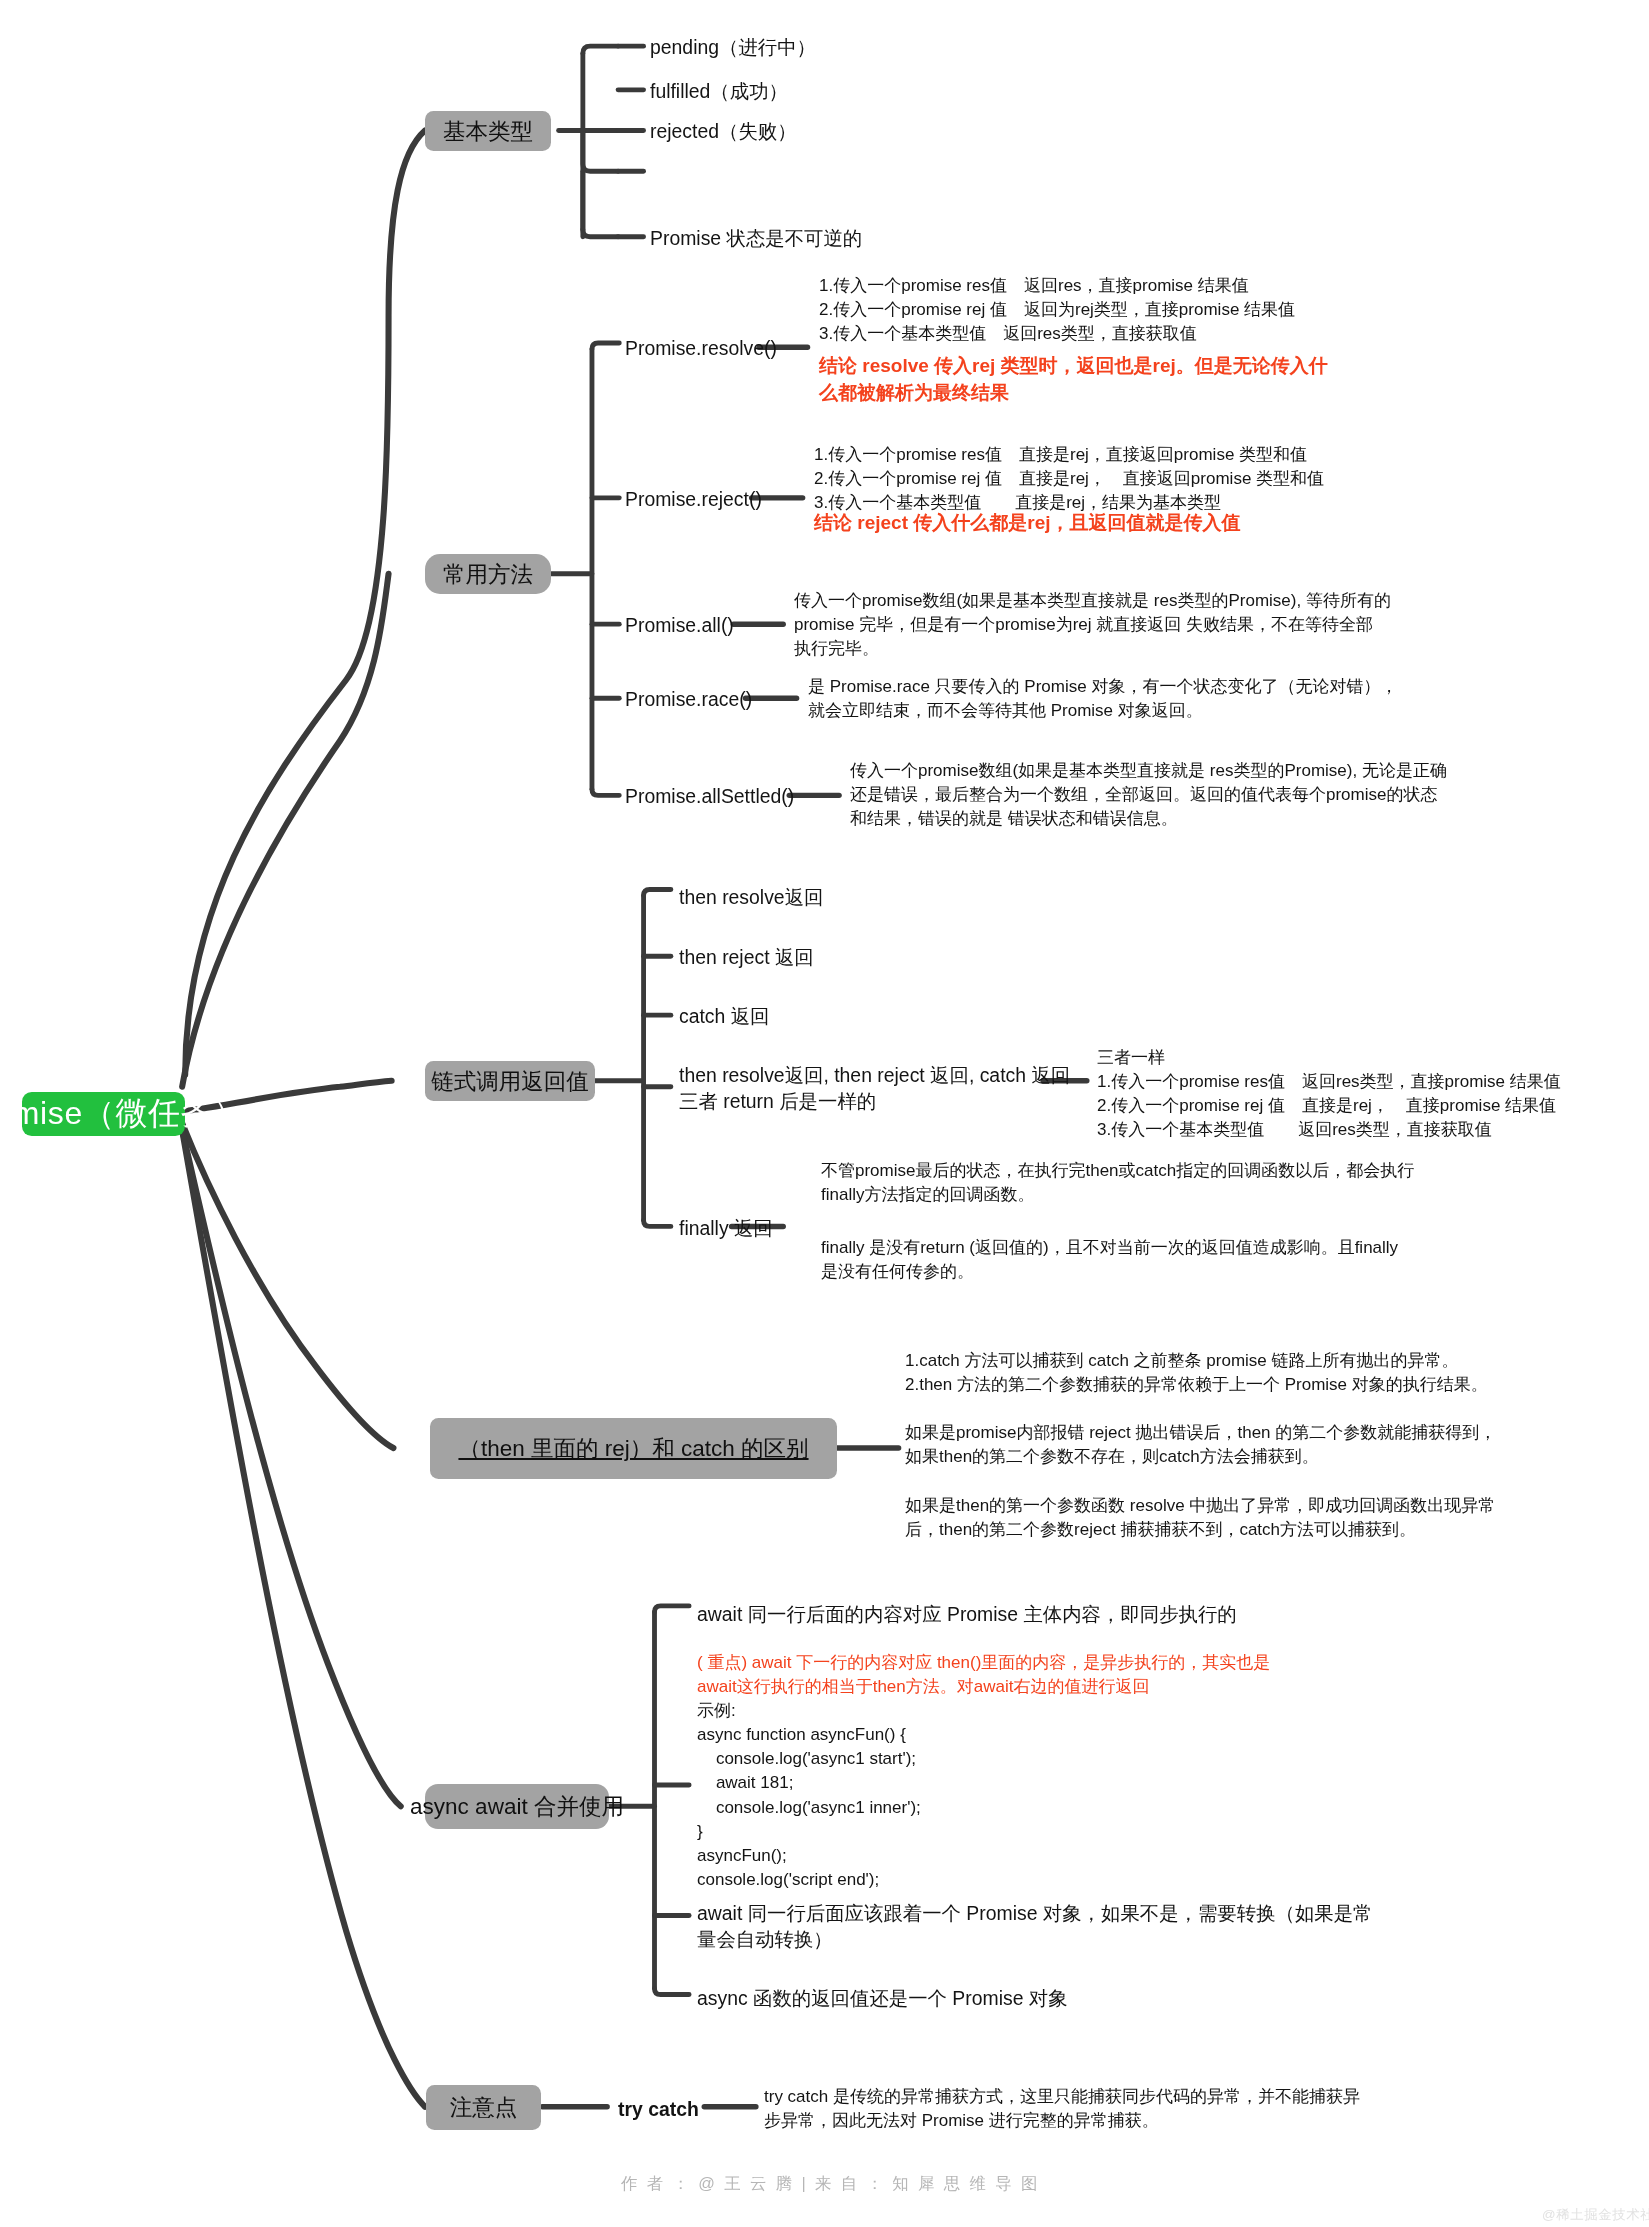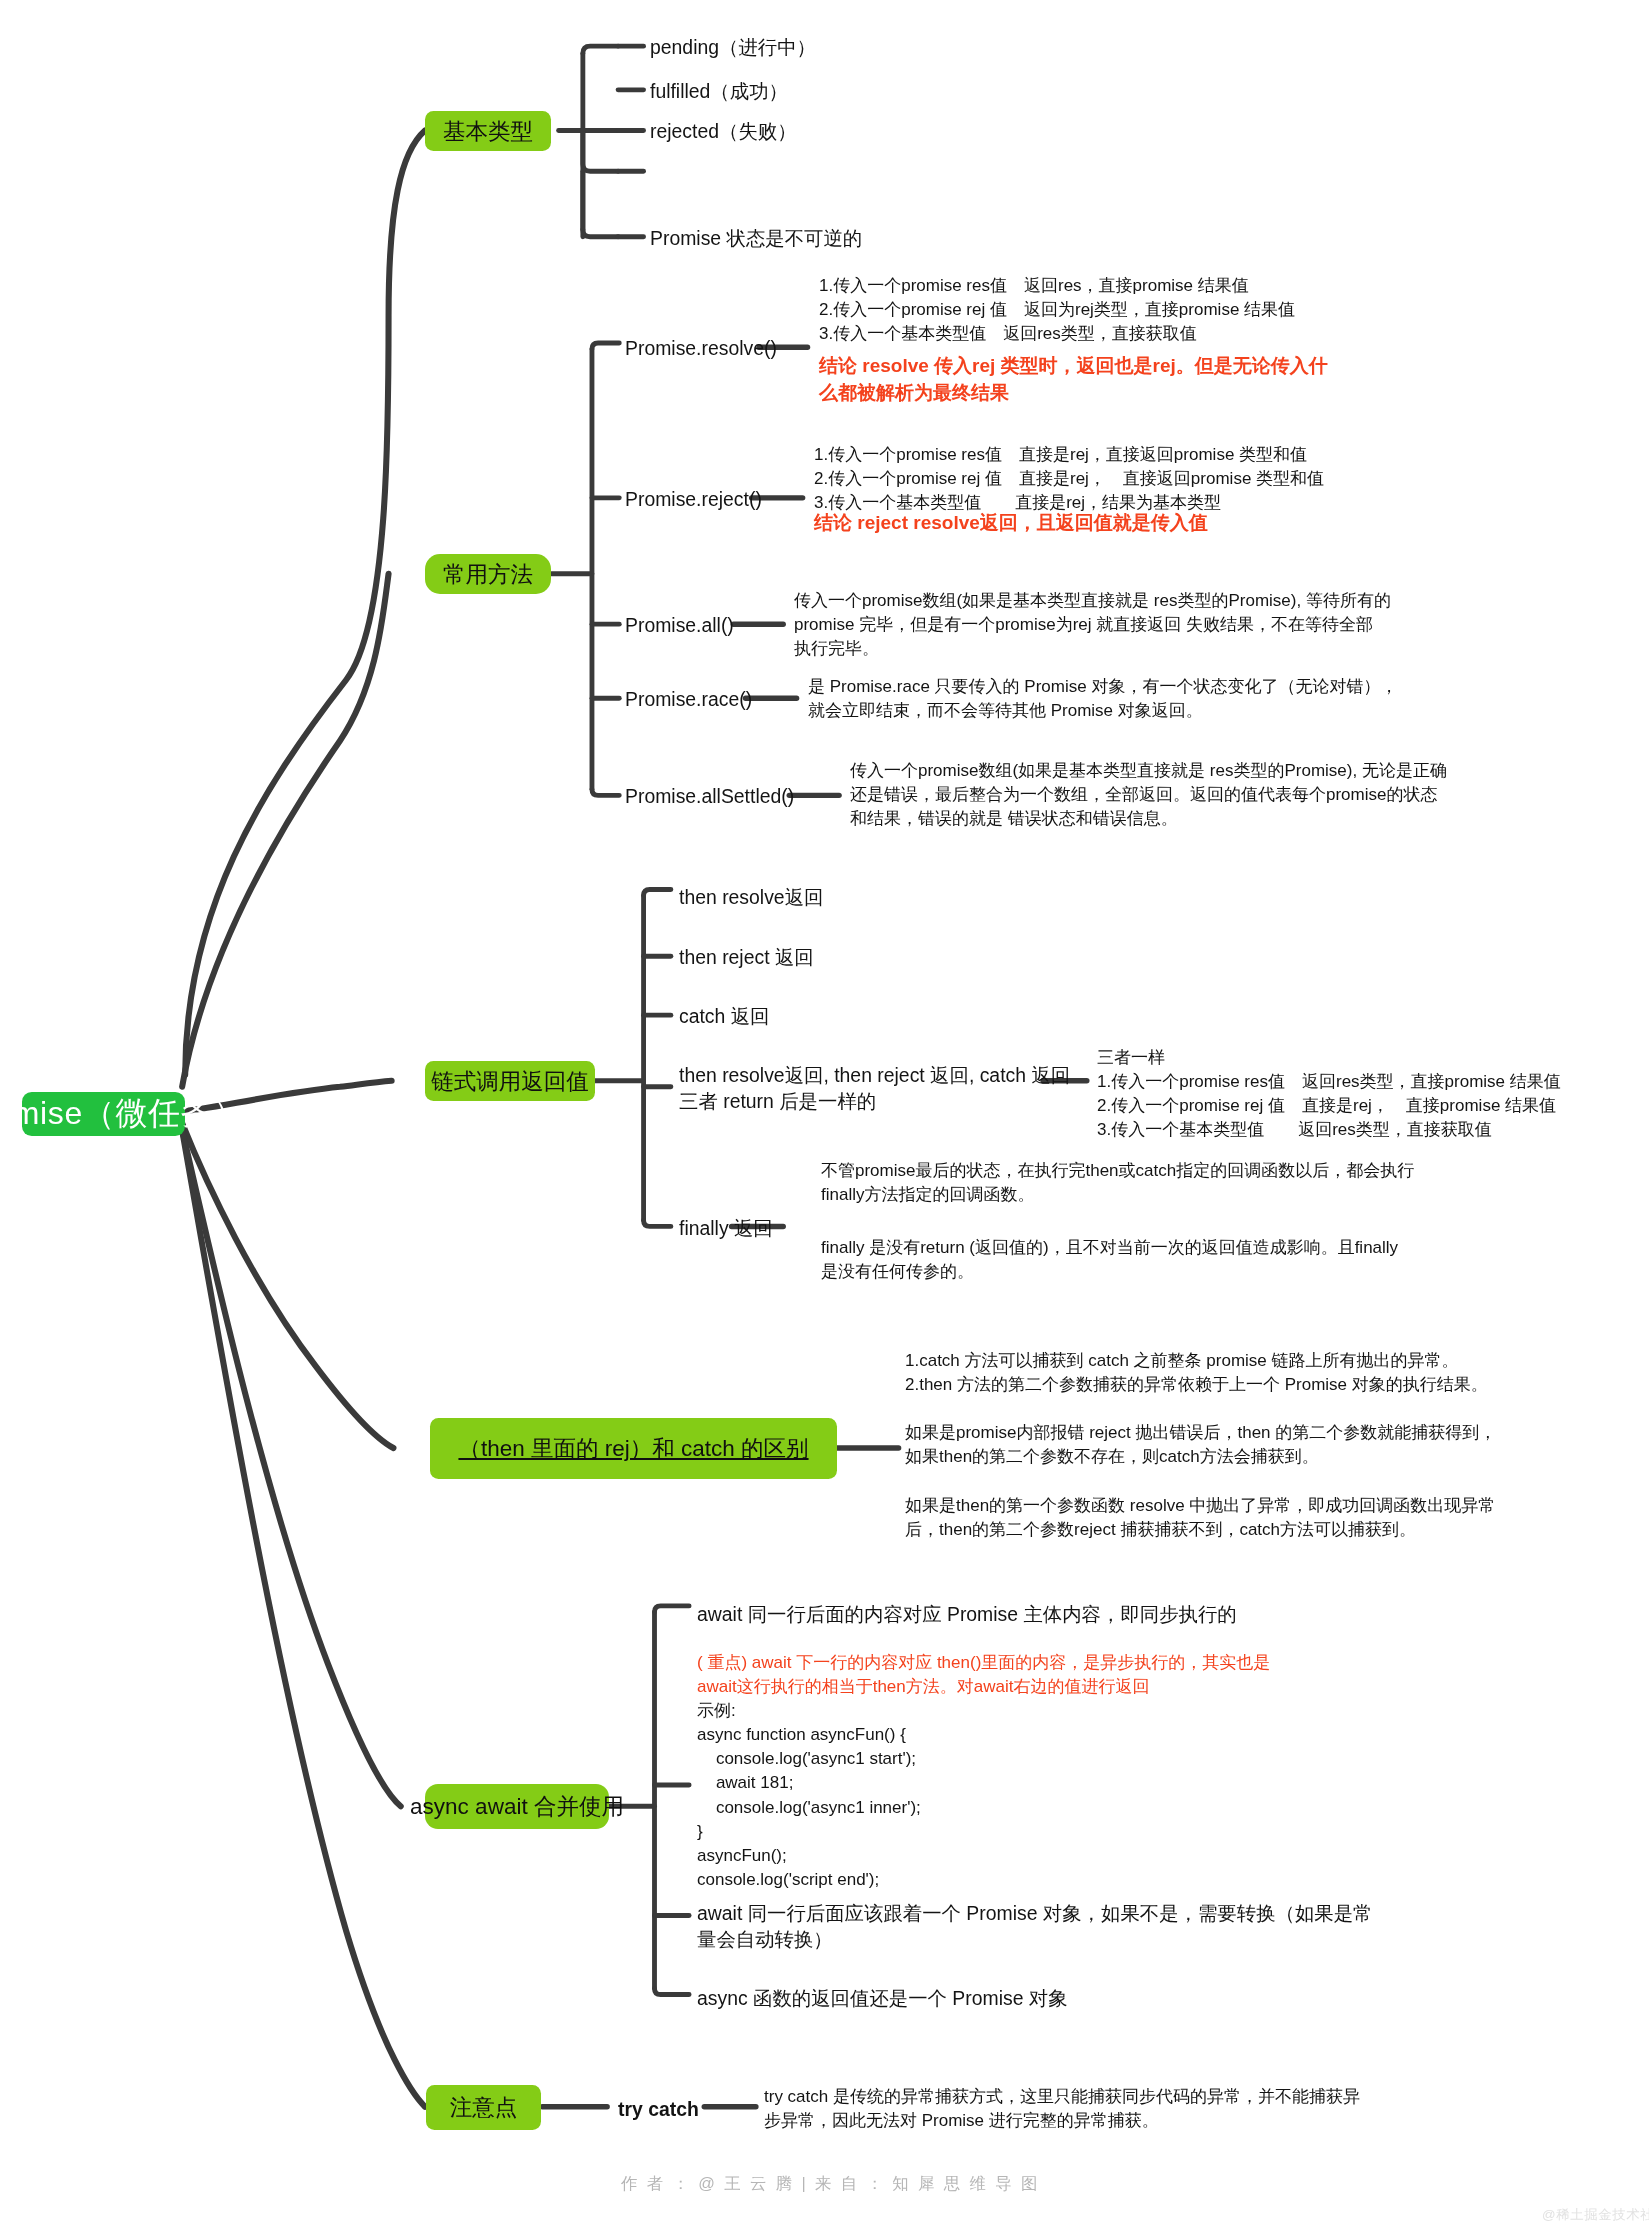--- a/index.html
+++ b/index.html
@@ -24,21 +24,21 @@
     border-radius:9.7px;
     font-size:32px;
     letter-spacing:0.6px;
     display:flex;align-items:center;justify-content:center;
     white-space:nowrap;
     box-sizing:border-box;
     padding:0 20.6px;
   }
   .branch-node{
     position:absolute;
-    background:#84cc16;
+    background:#a3a3a3;
     color:#101010;
     border-radius:8.5px;
     font-size:22.5px;
     display:flex;align-items:center;justify-content:center;
     white-space:nowrap;
     box-sizing:border-box;
     padding:0 18px;
   }
   .leaf{
     position:absolute;
@@ -171,21 +171,21 @@
   <div class="detail" style="left:819px;top:274px;">1.传入一个promise res值　返回res，直接promise 结果值
 2.传入一个promise rej 值　返回为rej类型，直接promise 结果值
 3.传入一个基本类型值　返回res类型，直接获取值</div>
   <div class="detail redbold" style="left:819px;top:353px;">结论 resolve 传入rej 类型时，返回也是rej。但是无论传入什
 么都被解析为最终结果</div>
 
   <div class="leaf" style="left:625px;top:486px;">Promise.reject()</div>
   <div class="detail" style="left:814px;top:443px;">1.传入一个promise res值　直接是rej，直接返回promise 类型和值
 2.传入一个promise rej 值　直接是rej，　直接返回promise 类型和值
 3.传入一个基本类型值　　直接是rej，结果为基本类型</div>
-  <div class="detail redbold" style="left:814px;top:510px;">结论 reject resolve返回，且返回值就是传入值</div>
+  <div class="detail redbold" style="left:814px;top:510px;">结论 reject 传入什么都是rej，且返回值就是传入值</div>
 
   <div class="leaf" style="left:625px;top:612px;">Promise.all()</div>
   <div class="detail" style="left:794px;top:589px;">传入一个promise数组(如果是基本类型直接就是 res类型的Promise), 等待所有的
 promise 完毕，但是有一个promise为rej 就直接返回 失败结果，不在等待全部
 执行完毕。</div>
 
   <div class="leaf" style="left:625px;top:686px;">Promise.race()</div>
   <div class="detail" style="left:808px;top:675px;">是 Promise.race 只要传入的 Promise 对象，有一个状态变化了（无论对错），
 就会立即结束，而不会等待其他 Promise 对象返回。</div>
 

